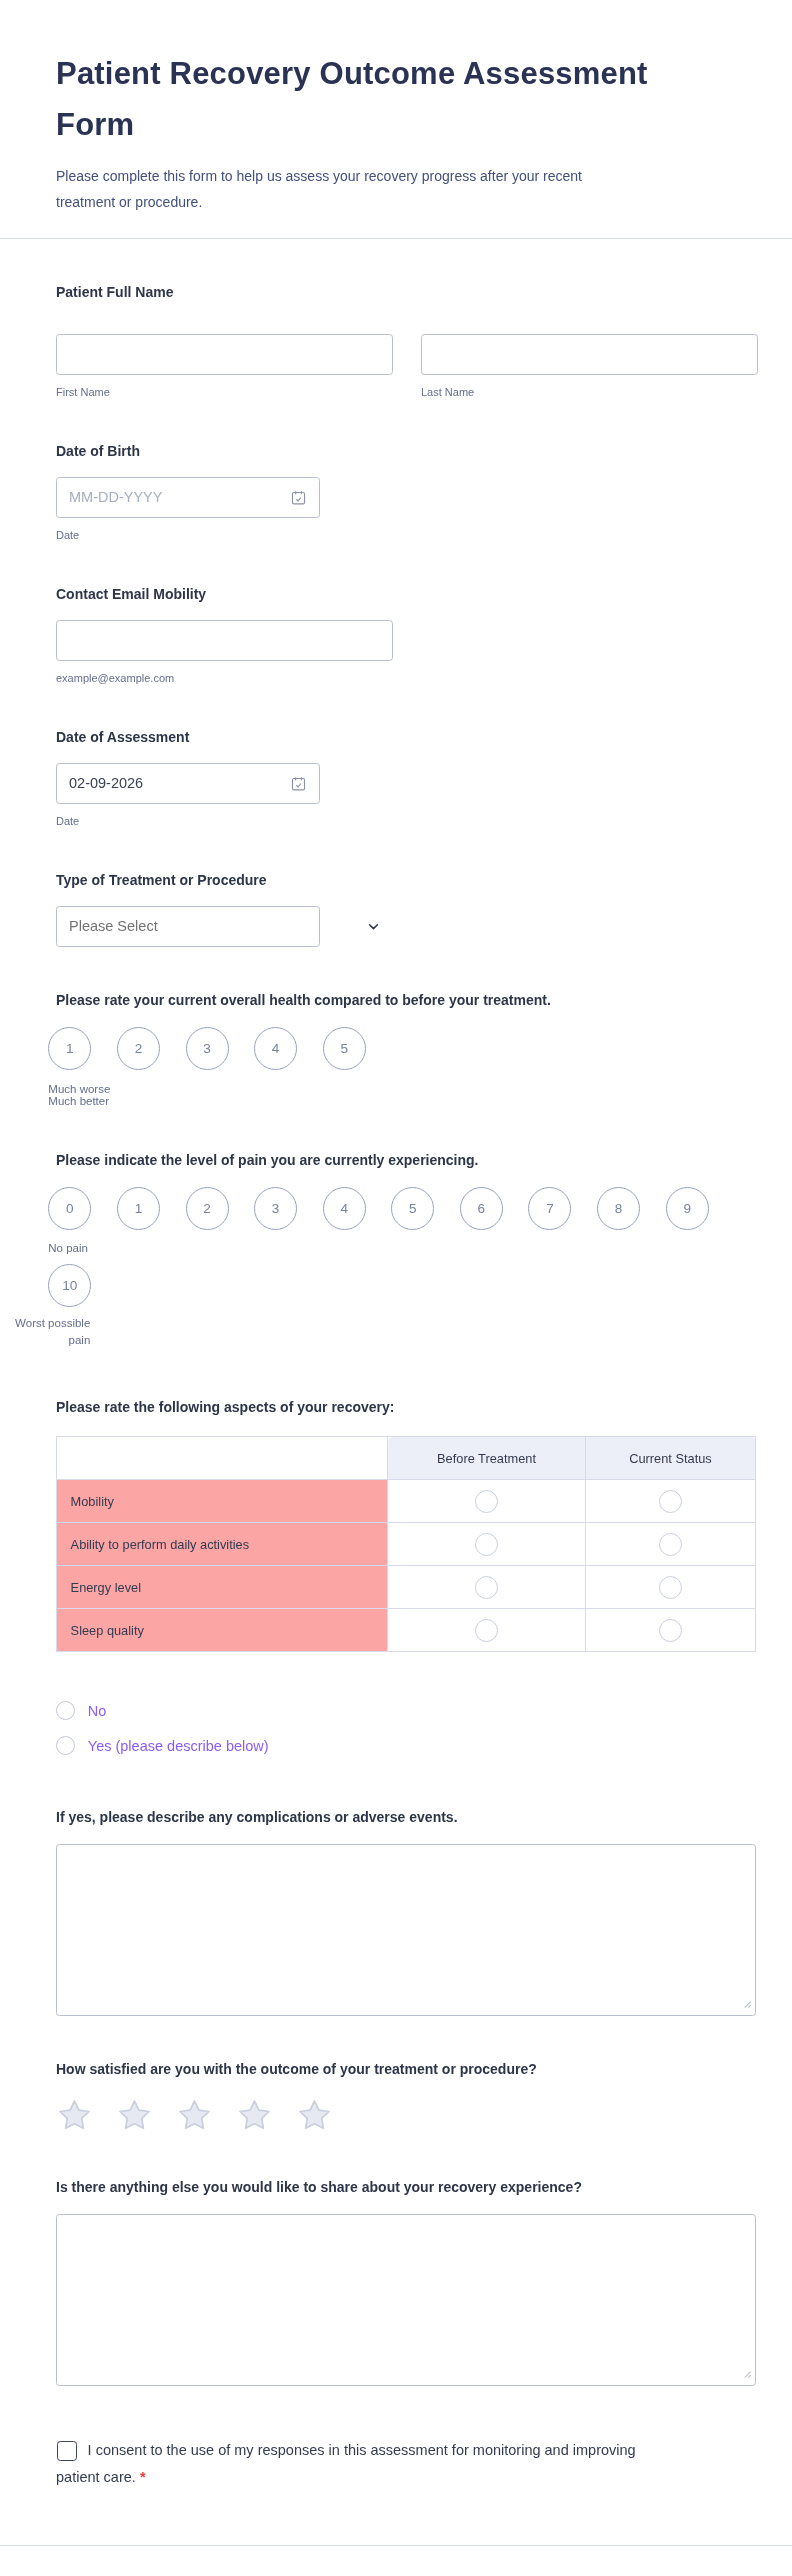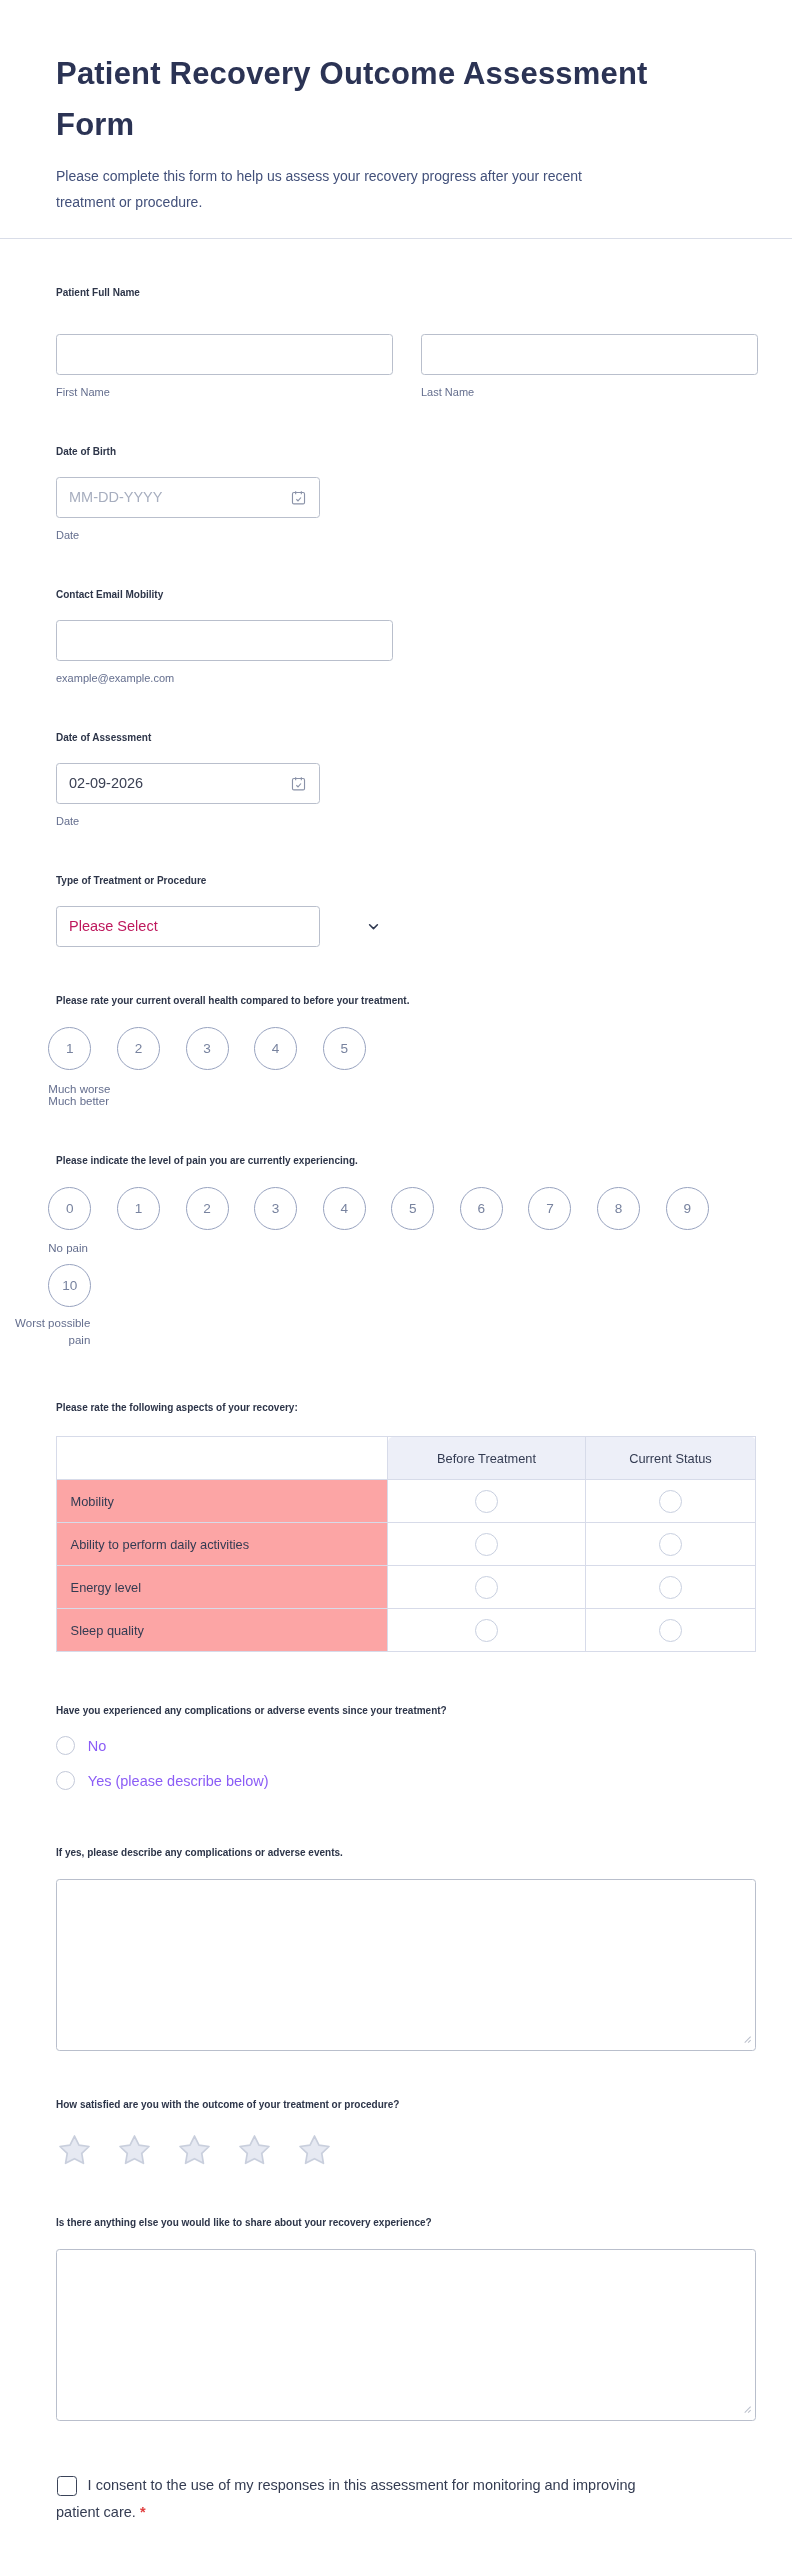--- a/index.html
+++ b/index.html
@@ -8,40 +8,40 @@
   .page { width:792px; min-height:2576px; background:#fff; position:relative; }
 
   .header { padding:48px 51px 22px 56px; }
   .title { font-size:31px; line-height:51px; font-weight:700; color:#2b3354; max-width:596px; letter-spacing:0.2px; }
   .subtitle { margin-top:13px; font-size:14px; line-height:26.4px; color:#42507a; max-width:562px; }
 
   .divider { height:0.9px; background:#d9dde8; width:100%; }
 
   .form { padding:0 36px 0 56px; }
   .q { margin-top:44px; }
-  .q-label { font-size:10px; font-weight:700; color:#2d3549; line-height:19px; }
+  .q-label { font-size:14px; font-weight:700; color:#2d3549; line-height:19px; }
   .sub { font-size:11px; color:#646e8e; margin-top:11px; }
 
   .row2 { display:flex; gap:29px; margin-top:32px; }
   .col { width:336px; }
 
   input.txt, .datebox, select.sel {
     width:264px; height:41px; border:0.9px solid #b9bfcc; border-radius:3.4px;
     background:#fff; font-family:"Liberation Sans", sans-serif; font-size:14.5px; color:#3b4154;
     padding:0 12px; outline:none; display:block;
   }
   input.txt.full { width:337px; }
   .datebox { margin-top:16px; display:flex; align-items:center; justify-content:space-between; }
   .datebox input { border:none; outline:none; font-size:14.5px; color:#3b4154; width:281px; font-family:"Liberation Sans", sans-serif; }
   .datebox input::placeholder { color:#a7aebf; }
   input.txt::placeholder { color:#a7aebf; }
   .cal { flex:0 0 auto; display:flex; cursor:pointer; }
 
   .selwrap { position:relative; width:336px; margin-top:16px; }
-  select.sel { appearance:none; -webkit-appearance:none; color:#be185d; padding-right:34px; }
+  select.sel { appearance:none; -webkit-appearance:none; color:#737373; padding-right:34px; }
   .chev { position:absolute; right:10.2px; top:12px; pointer-events:none; }
 
   
   .scale-row { display:flex; gap:25.6px; margin-left:-7.7px; margin-top:17px; }
   .scale-circle {
     width:43px; height:43px; border-radius:50%; border:0.9px solid #98a3bf; background:#fff;
     color:#78839f; font-size:13.6px; display:flex; align-items:center; justify-content:center; cursor:pointer;
     font-family:"Liberation Sans", sans-serif;
   }
   .scale-ends { display:flex; justify-content:space-between; width:315px; margin-left:-7.7px; margin-top:12.8px; font-size:11.5px; color:#646e8e;flex-direction:column; }
@@ -227,21 +227,20 @@
         <tr>
           <td class="m-row">Sleep quality</td>
           <td class="m-cell"><span class="radio-lg"></span></td>
           <td class="m-cell"><span class="radio-lg"></span></td>
         </tr>
       </tbody>
         </table>
     </div>
 
     <div class="q" style="margin-top:49px">
-      <div class="q-label">Have you experienced any complications or adverse events since your treatment?</div>
       <div class="opt">
         <span class="radio"></span>
         <span class="opt-label">No</span>
       </div>
       <div class="opt">
         <span class="radio"></span>
         <span class="opt-label">Yes (please describe below)</span>
       </div>
     </div>
 

